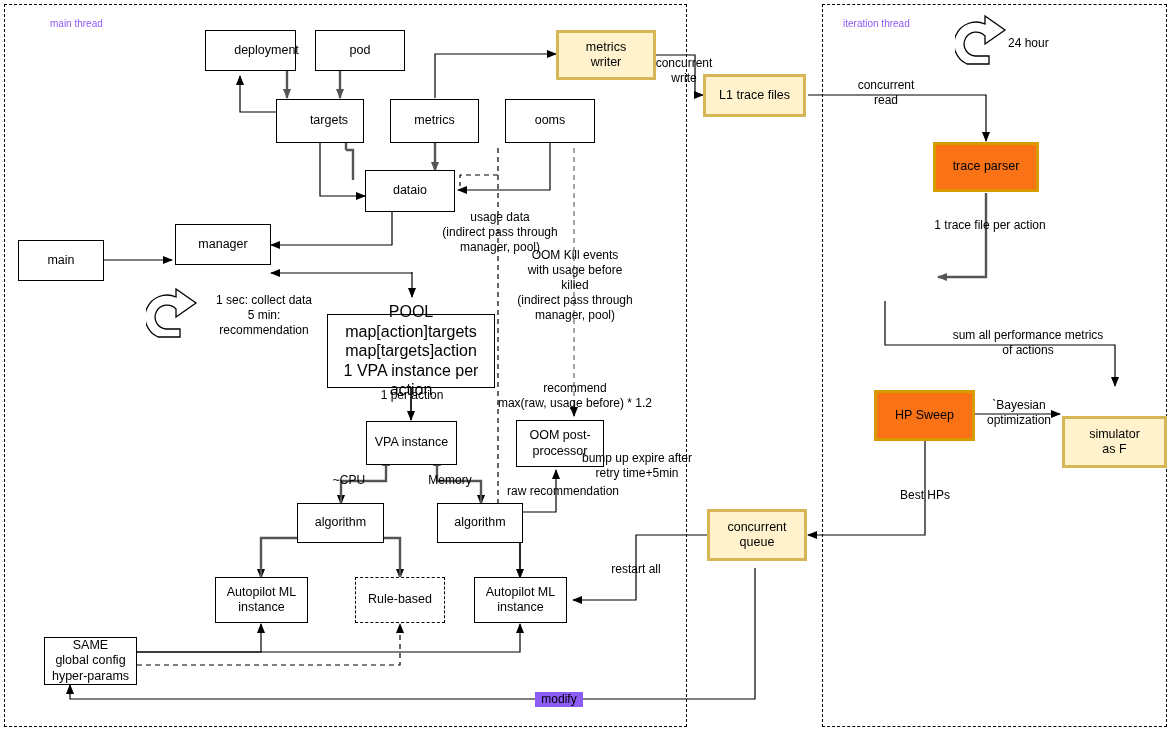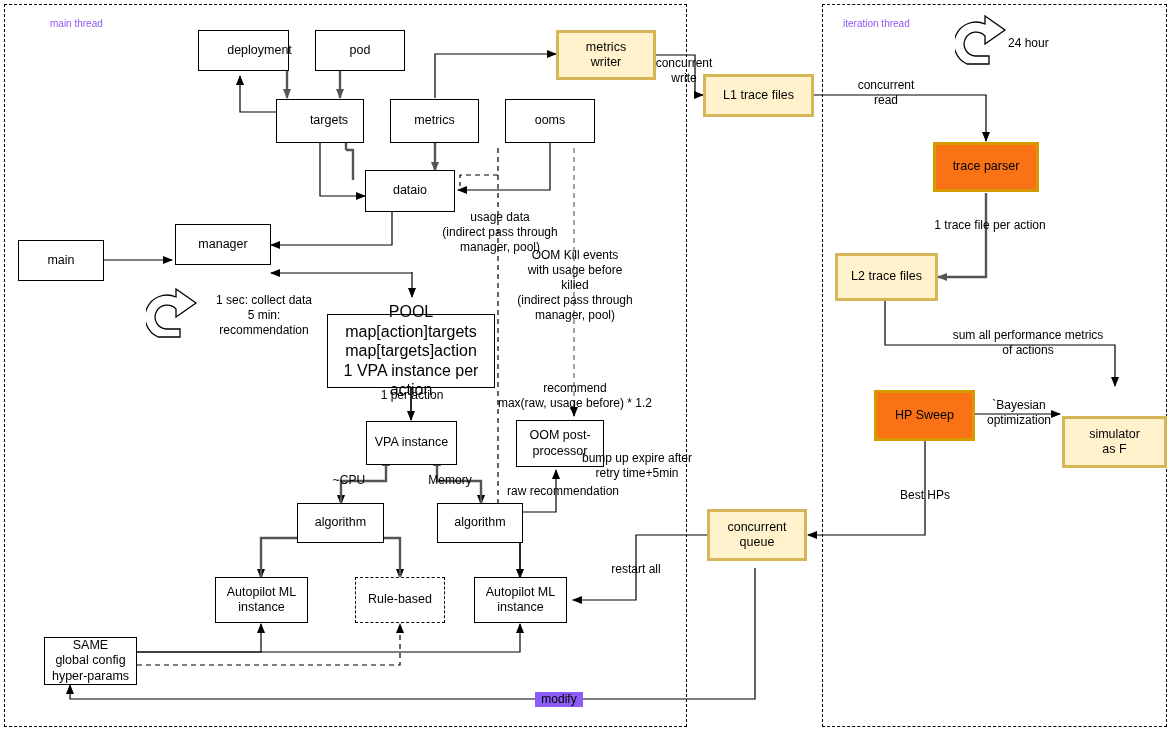--- a/index.html
+++ b/index.html
@@ -169,21 +169,21 @@
     </g>
   </svg>
 
   <svg class="loop" style="left:955px; top:12px; width:62px; height:62px;" viewBox="0 0 62 62">
     <path d="M34,52 L12,52 A20,20 0 1 1 30,12 L30,4 L50,18 L30,32 L30,24 A12,12 0 1 0 20,44 L34,44 Z" fill="#ffffff" stroke="#000000" stroke-width="1.3"></path>
   </svg>
   <svg class="loop" style="left:146px; top:285px; width:62px; height:62px;" viewBox="0 0 62 62">
     <path d="M34,52 L12,52 A20,20 0 1 1 30,12 L30,4 L50,18 L30,32 L30,24 A12,12 0 1 0 20,44 L34,44 Z" fill="#ffffff" stroke="#000000" stroke-width="1.3"></path>
   </svg>
 
-  <div class="node" style="left:198px; top:30px; width:91px; height:41px;padding-left:32px;">deployment</div>
+  <div class="node" style="left:205px; top:30px; width:91px; height:41px;padding-left:32px;">deployment</div>
   <div class="node" style="left:315px; top:30px; width:90px; height:41px;">pod</div>
   <div class="node" style="left:276px; top:99px; width:88px; height:44px;padding-left:18px;">targets</div>
   <div class="node" style="left:390px; top:99px; width:89px; height:44px;">metrics</div>
   <div class="node" style="left:505px; top:99px; width:90px; height:44px;">ooms</div>
   <div class="node" style="left:365px; top:170px; width:90px; height:42px;">dataio</div>
 
   <div class="node yellow" style="left:556px; top:30px; width:100px; height:50px;">metrics
 writer</div>
 
   <div class="node" style="left:18px; top:240px; width:86px; height:41px;">main</div>
@@ -205,23 +205,22 @@
   <div class="node" style="left:215px; top:577px; width:93px; height:46px;">Autopilot ML
 instance</div>
   <div class="node dashed" style="left:355px; top:577px; width:90px; height:46px;">Rule-based</div>
   <div class="node" style="left:474px; top:577px; width:93px; height:46px;">Autopilot ML
 instance</div>
 
   <div class="node" style="left:44px; top:637px; width:93px; height:48px;">SAME
 global config
 hyper-params</div>
 
-  <div class="node yellow" style="left:703px; top:74px; width:111px; height:43px;">L1 trace files</div>
+  <div class="node yellow" style="left:703px; top:74px; width:103px; height:43px;">L1 trace files</div>
   <div class="node orange" style="left:933px; top:142px; width:106px; height:50px;">trace parser</div>
-  <div class="node yellow" style="left:835px; top:253px; width:103px; height:48px;">L2 trace files</div>
   <div class="node orange" style="left:874px; top:390px; width:101px; height:51px;">HP Sweep</div>
   <div class="node yellow" style="left:1062px; top:388px; width:105px; height:52px;margin-top:28px;">simulator
 as F</div>
   <div class="node yellow" style="left:707px; top:509px; width:100px; height:52px;">concurrent
 queue</div>
 
   <div class="label" style="left:653px; top:56px; width:62px;">concurrent
 write</div>
   <div class="label" style="left:851px; top:78px; width:70px;">concurrent
 read</div>

